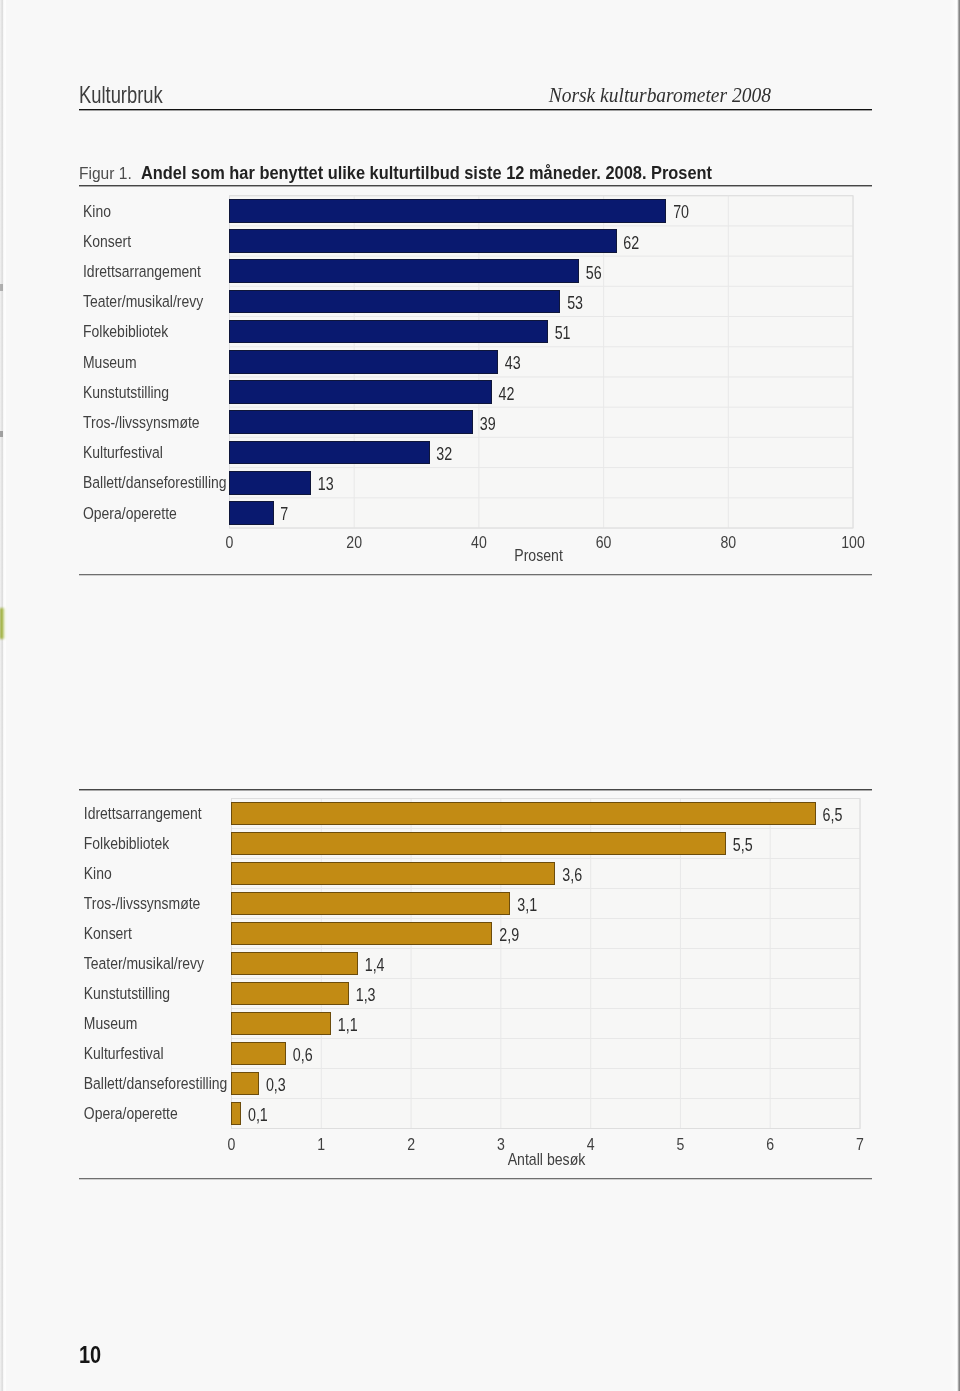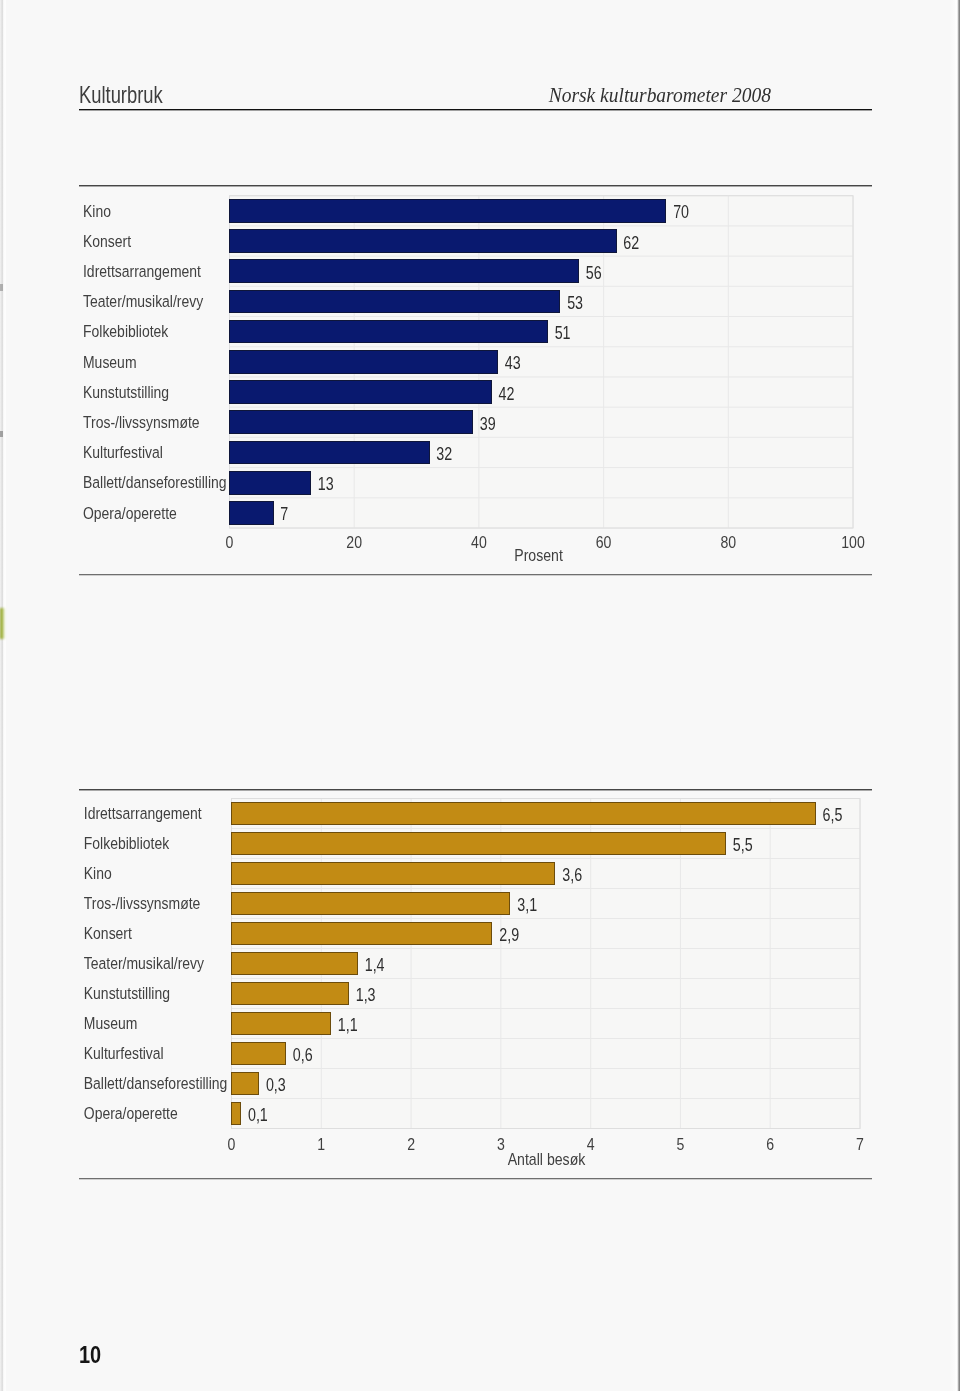--- a/index.html
+++ b/index.html
@@ -51,20 +51,24 @@
 </style>
 </head>
 <body>
 
 <div id="page">
 
   <div class="head-left">Kulturbruk</div>
   <div class="head-right">Norsk kulturbarometer 2008</div>
   <div class="head-rule"></div>
 
+  <div class="fig-cap" style="left:72px;top:129px;">
+    <span class="lbl">Figur 1.</span>
+    <span style="display:inline-block;width:0px"></span><span class="ttl">Andel som har benyttet ulike kulturtilbud siste 12 måneder. 2008. Prosent</span>
+  </div>
   <div class="fig-rule" style="left:72px;top:151px;width:792.5px;"></div>
   <div id="chart1">
       <svg width="960" height="1391" viewBox="0 0 960 1391" style="left: 0px; top: 0px;">
         <rect x="222.5" y="161.7" width="623.5" height="332.3" fill="#fafaf9"></rect>
         <g>
           <line x1="222.5" y1="161.7" x2="222.5" y2="494" stroke="#eaeaea" stroke-width="1"></line>
           <line x1="347.2" y1="161.7" x2="347.2" y2="494" stroke="#eaeaea" stroke-width="1"></line>
           <line x1="471.9" y1="161.7" x2="471.9" y2="494" stroke="#eaeaea" stroke-width="1"></line>
           <line x1="596.6" y1="161.7" x2="596.6" y2="494" stroke="#eaeaea" stroke-width="1"></line>
           <line x1="721.3" y1="161.7" x2="721.3" y2="494" stroke="#eaeaea" stroke-width="1"></line>

